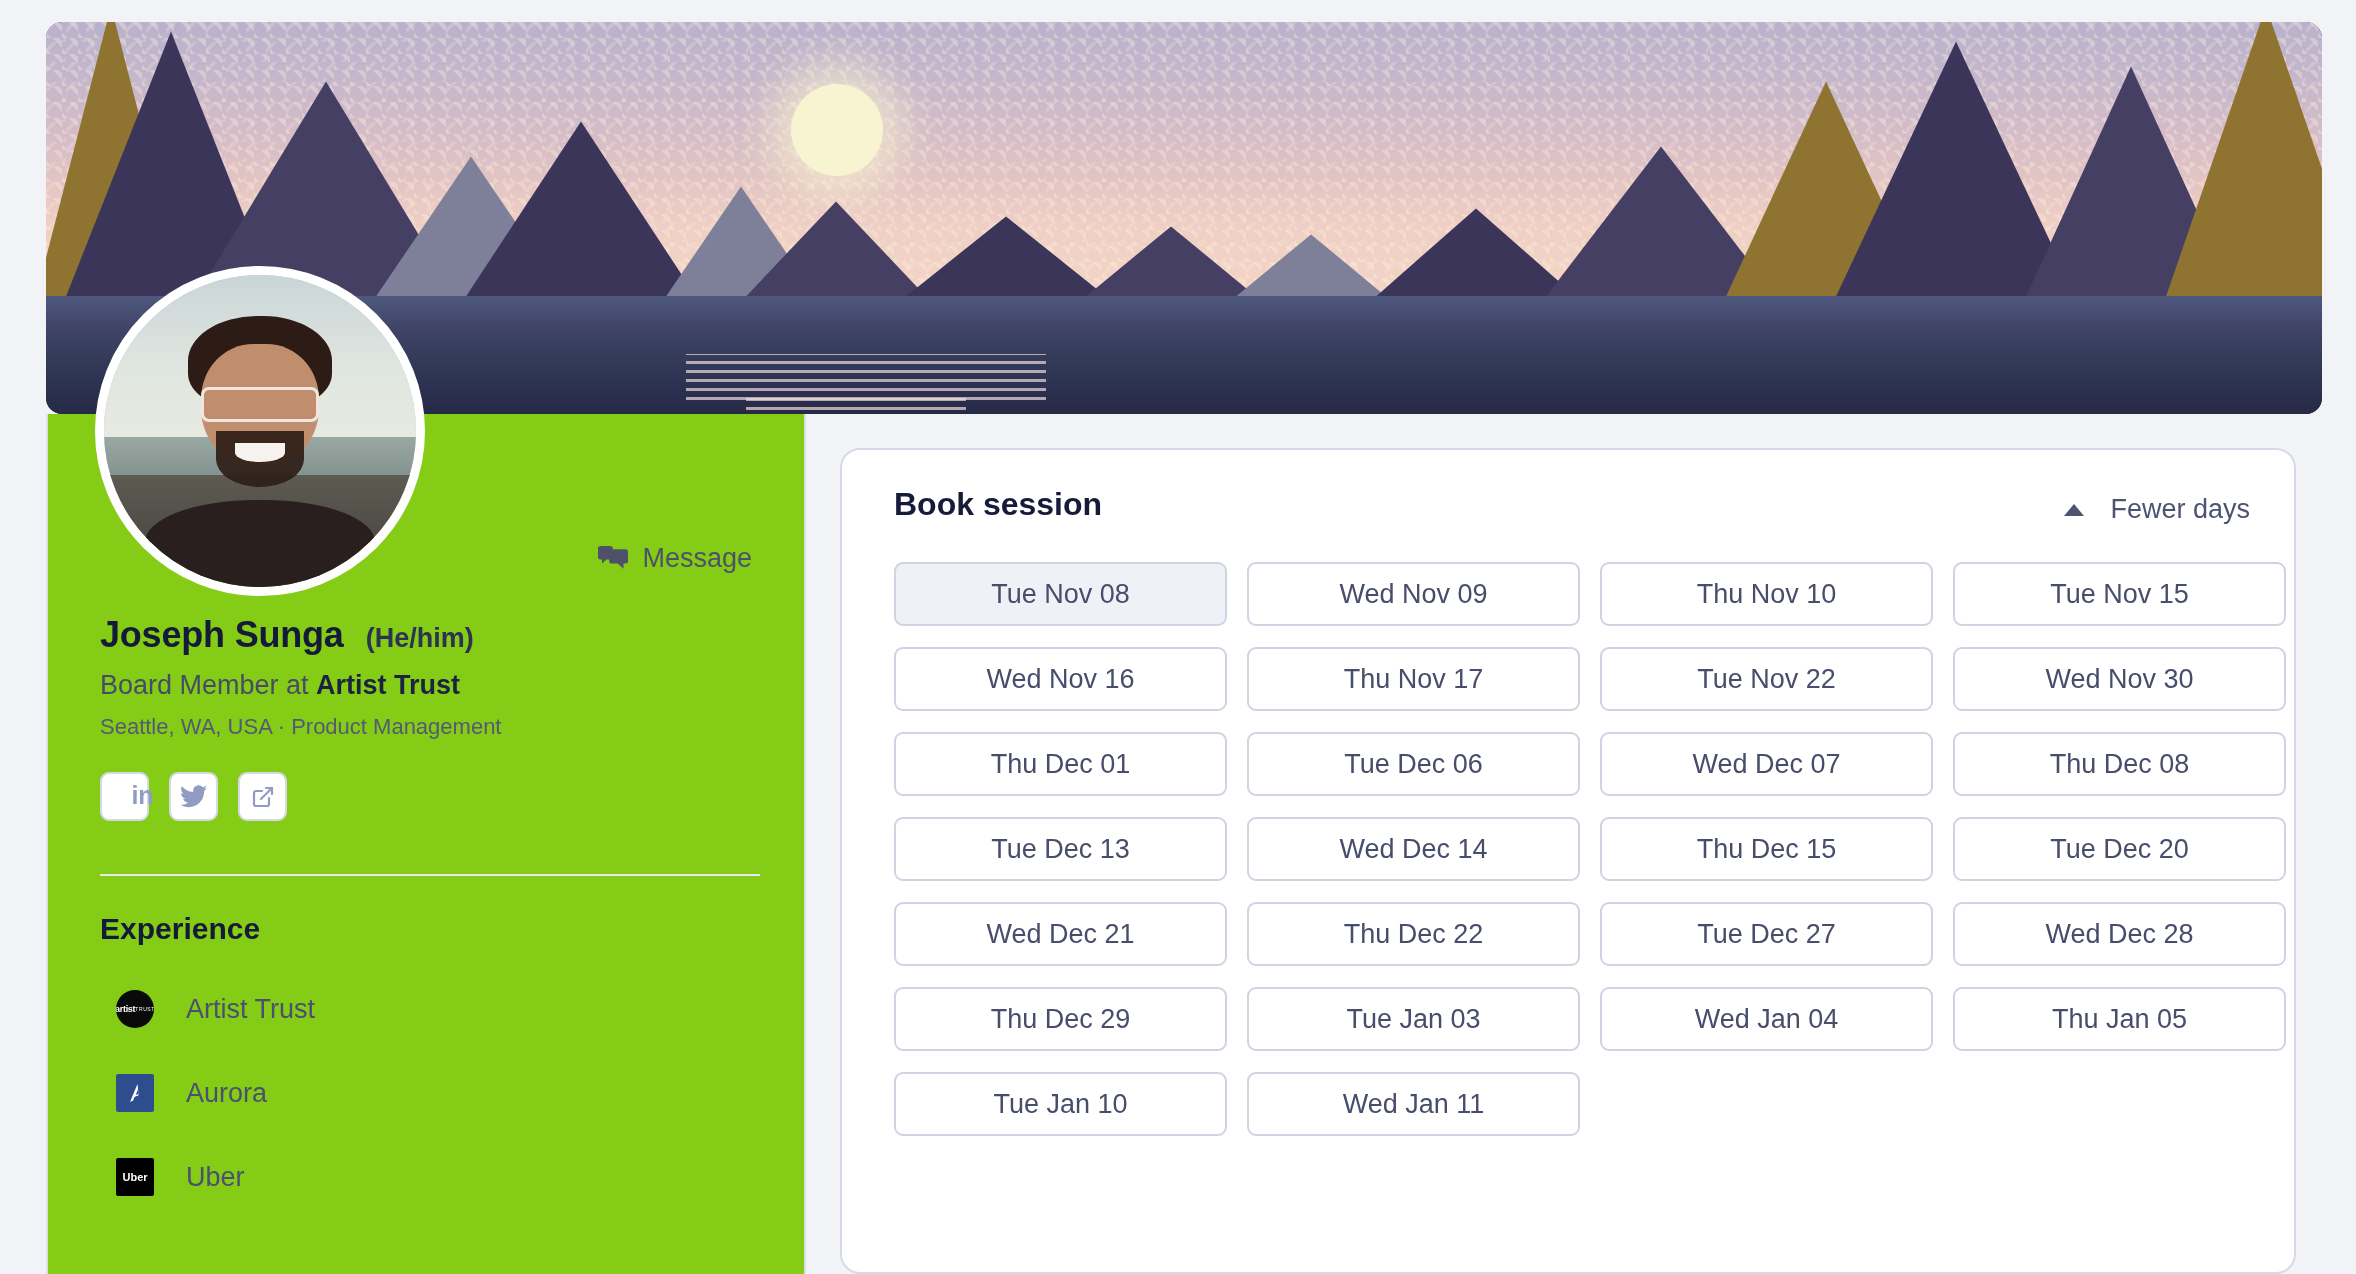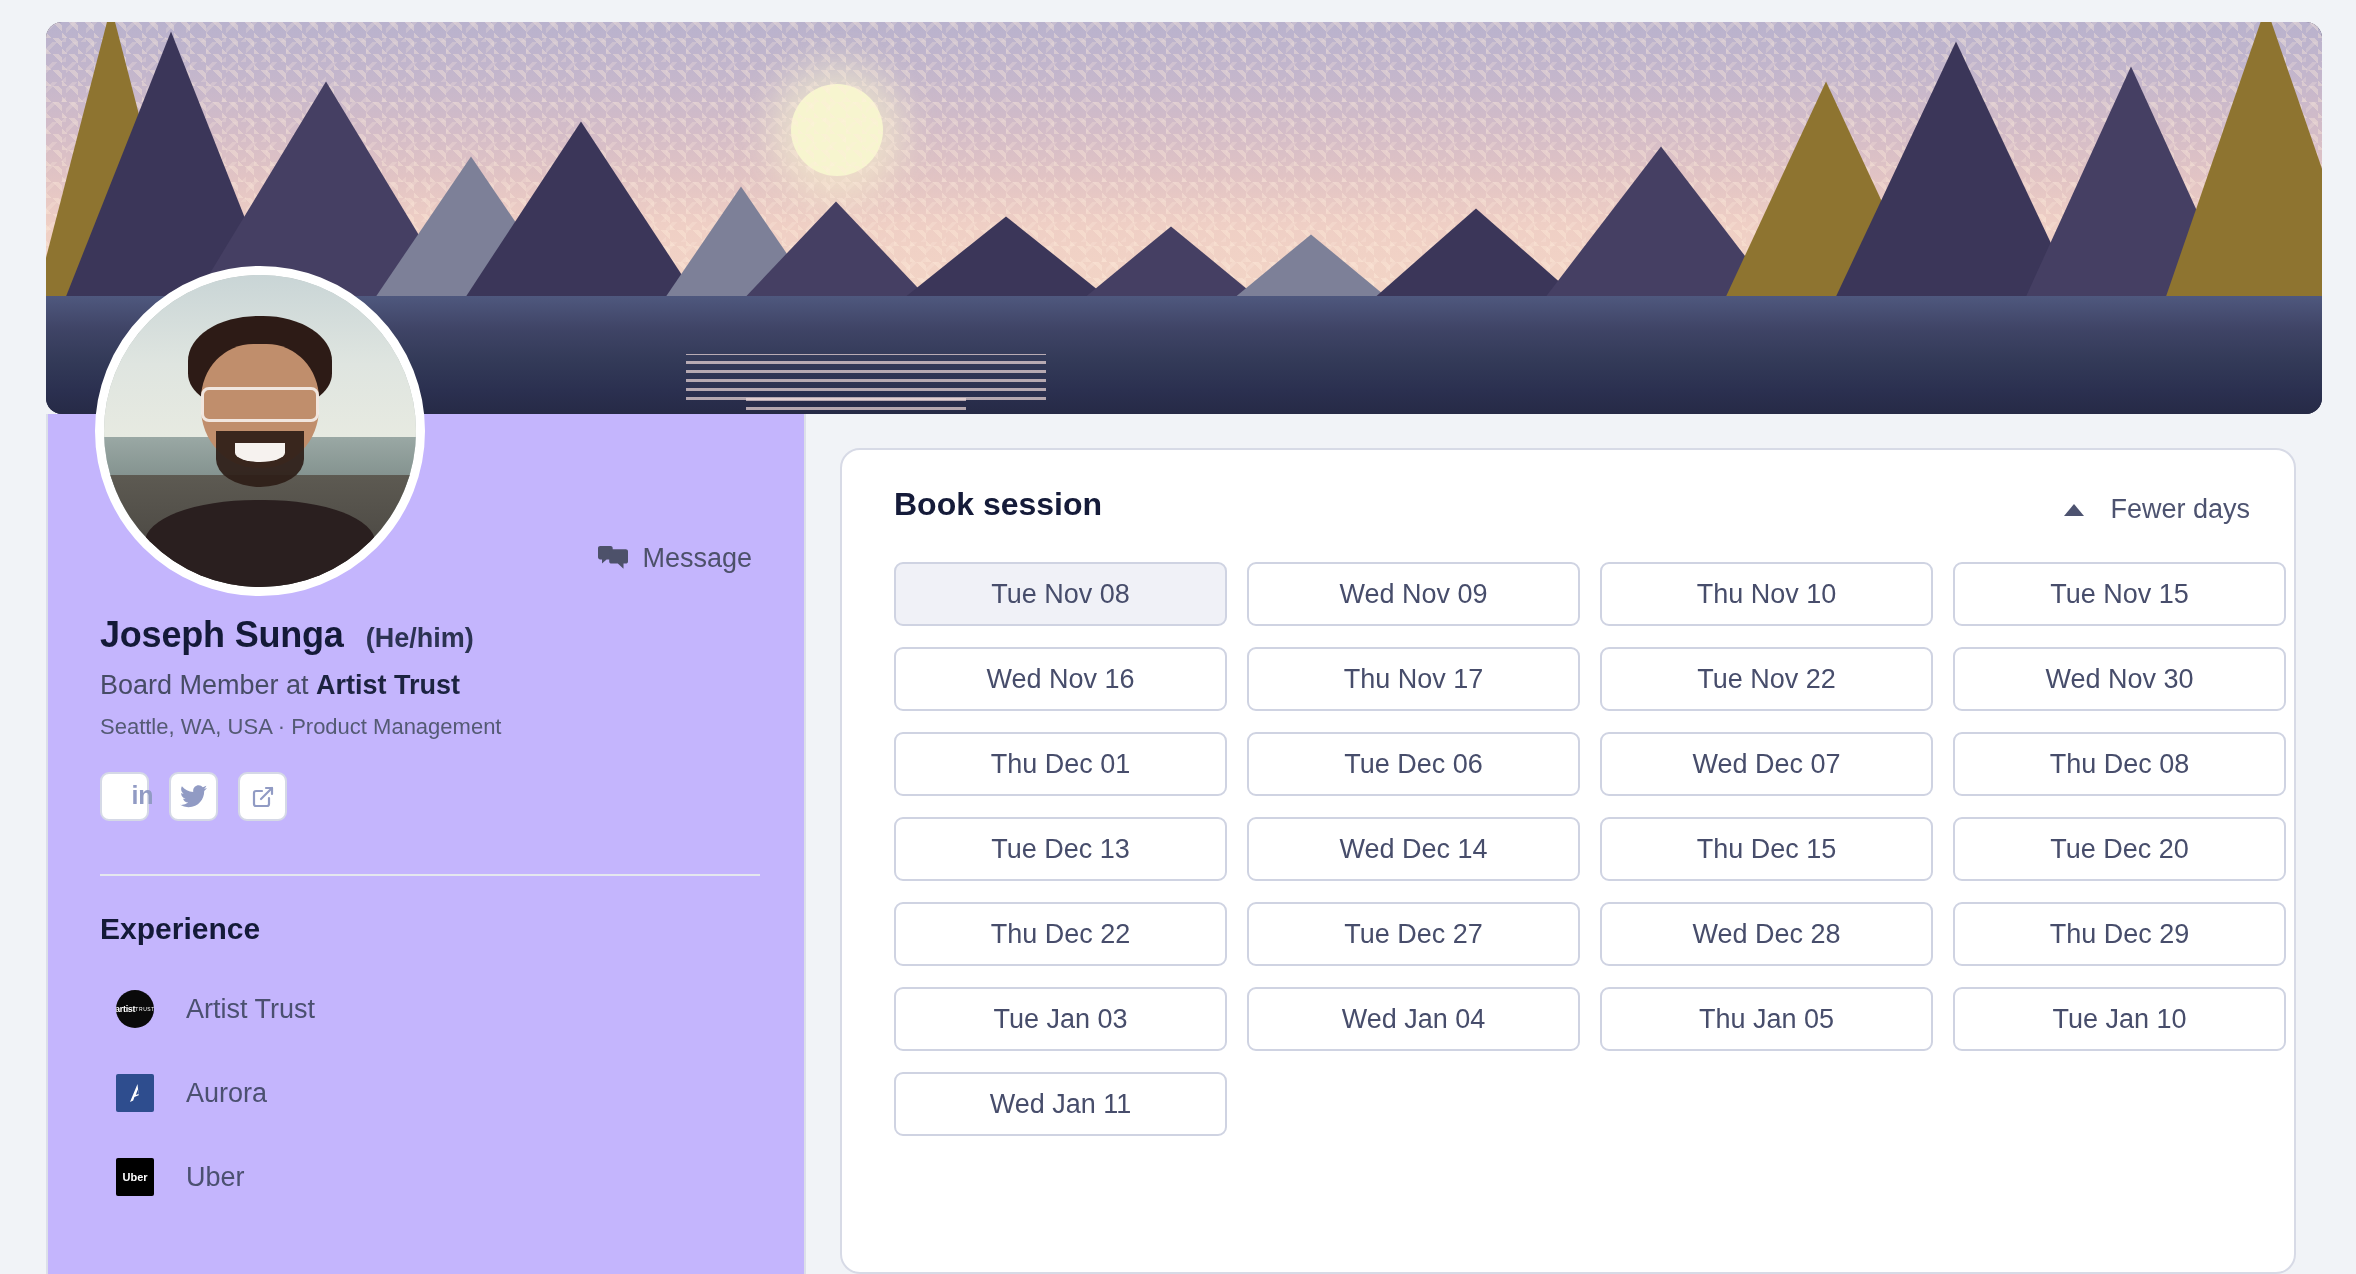--- a/index.html
+++ b/index.html
@@ -104,21 +104,21 @@
   .peak.light { background: #7d8098; }
   .peak.rim  { background: #8e7430; }
 
   
   .left-panel {
     position: absolute;
     left: 46px;
     top: 414px;
     width: 760px;
     height: 860px;
-    background: #c4b5fd;
+    background: #84cc16;
     border-left: 2px solid #dcdfe9;
     border-right: 2px solid #dcdfe9;
   }
   .avatar {
     position: absolute;
     left: 47px; top: -148px;
     width: 330px; height: 330px;
     border-radius: 50%;
     border: 9px solid #ffffff;
     overflow: hidden;
@@ -383,20 +383,21 @@
         <button class="date-btn">Tue Nov 22</button>
         <button class="date-btn">Wed Nov 30</button>
         <button class="date-btn">Thu Dec 01</button>
         <button class="date-btn">Tue Dec 06</button>
         <button class="date-btn">Wed Dec 07</button>
         <button class="date-btn">Thu Dec 08</button>
         <button class="date-btn">Tue Dec 13</button>
         <button class="date-btn">Wed Dec 14</button>
         <button class="date-btn">Thu Dec 15</button>
         <button class="date-btn">Tue Dec 20</button>
+        <button class="date-btn">Wed Dec 21</button>
         <button class="date-btn">Thu Dec 22</button>
         <button class="date-btn">Tue Dec 27</button>
         <button class="date-btn">Wed Dec 28</button>
         <button class="date-btn">Thu Dec 29</button>
         <button class="date-btn">Tue Jan 03</button>
         <button class="date-btn">Wed Jan 04</button>
         <button class="date-btn">Thu Jan 05</button>
         <button class="date-btn">Tue Jan 10</button>
         <button class="date-btn">Wed Jan 11</button>
       </div>

